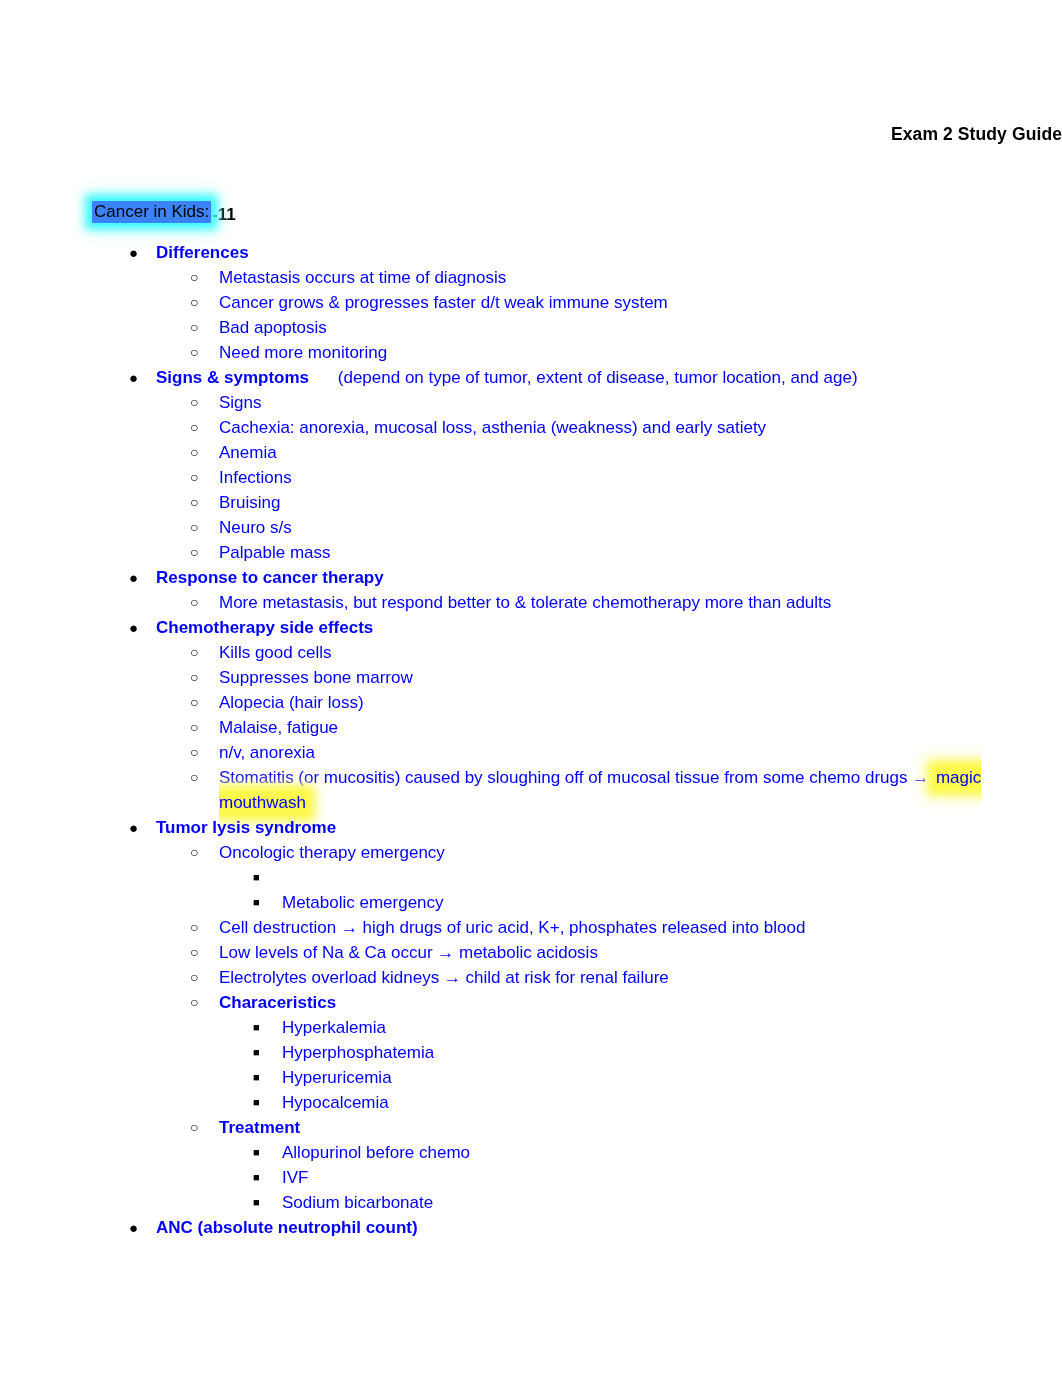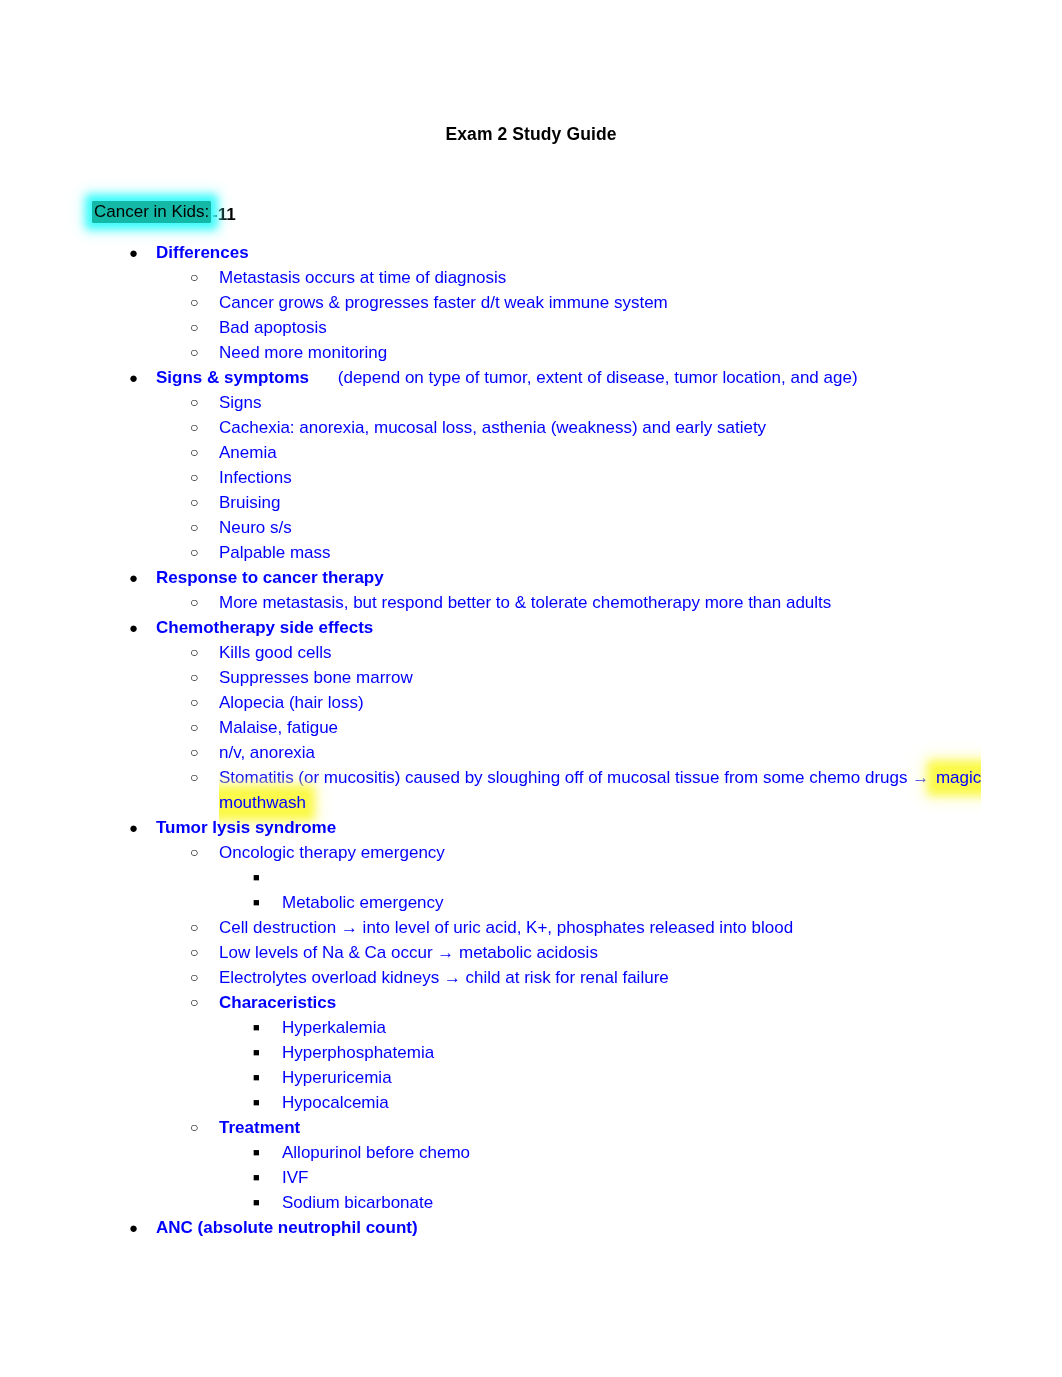--- a/index.html
+++ b/index.html
@@ -22,21 +22,21 @@
     background: #ffffff;
     box-sizing: border-box;
   }
 
   
   .doc-title {
     position: absolute;
     left: 0;
     top: 124px;
     width: 1062px;
-    text-align: center;
+    text-align: right;
     font-size: 17.5px;
     font-weight: bold;
     color: #000000;
     letter-spacing: 0.1px;
   }
 
   
   .section-heading {
     position: absolute;
     left: 92px;
@@ -49,21 +49,21 @@
 
   
   .cyan-line {
     position: absolute;
     left: 92px;
     top: 202px;
     font-size: 17px;
     color: #000000;
   }
   .hl-cyan {
-    background: #14b8a6;
+    background: #3b82f6;
     box-shadow: 0 0 9px 6px #3dfbfb, 0 0 14px 9px rgba(120,250,252,0.45);
     padding: 1px 2px 2px 2px;
     border-radius: 1px;
   }
   .hl-yellow {
     background: #fbf94c;
     box-shadow: 0 0 9px 6px #fbf94c, 0 0 15px 10px rgba(252,250,110,0.45);
     padding: 1px 2px 2px 2px;
     border-radius: 1px;
   }
@@ -237,21 +237,21 @@
     </div>
     <div class="li lvl3">
       <span class="bullet">■</span>
     </div>
     <div class="li lvl3">
       <span class="bullet">■</span>
       <span class="txt">Metabolic emergency</span>
     </div>
     <div class="li lvl2">
       <span class="bullet">○</span>
-      <span class="txt">Cell destruction → into level of uric acid, K+, phosphates released into blood</span>
+      <span class="txt">Cell destruction → high drugs of uric acid, K+, phosphates released into blood</span>
     </div>
     <div class="li lvl2">
       <span class="bullet">○</span>
       <span class="txt">Low levels of Na &amp; Ca occur → metabolic acidosis</span>
     </div>
     <div class="li lvl2">
       <span class="bullet">○</span>
       <span class="txt">Electrolytes overload kidneys → child at risk for renal failure</span>
     </div>
 

